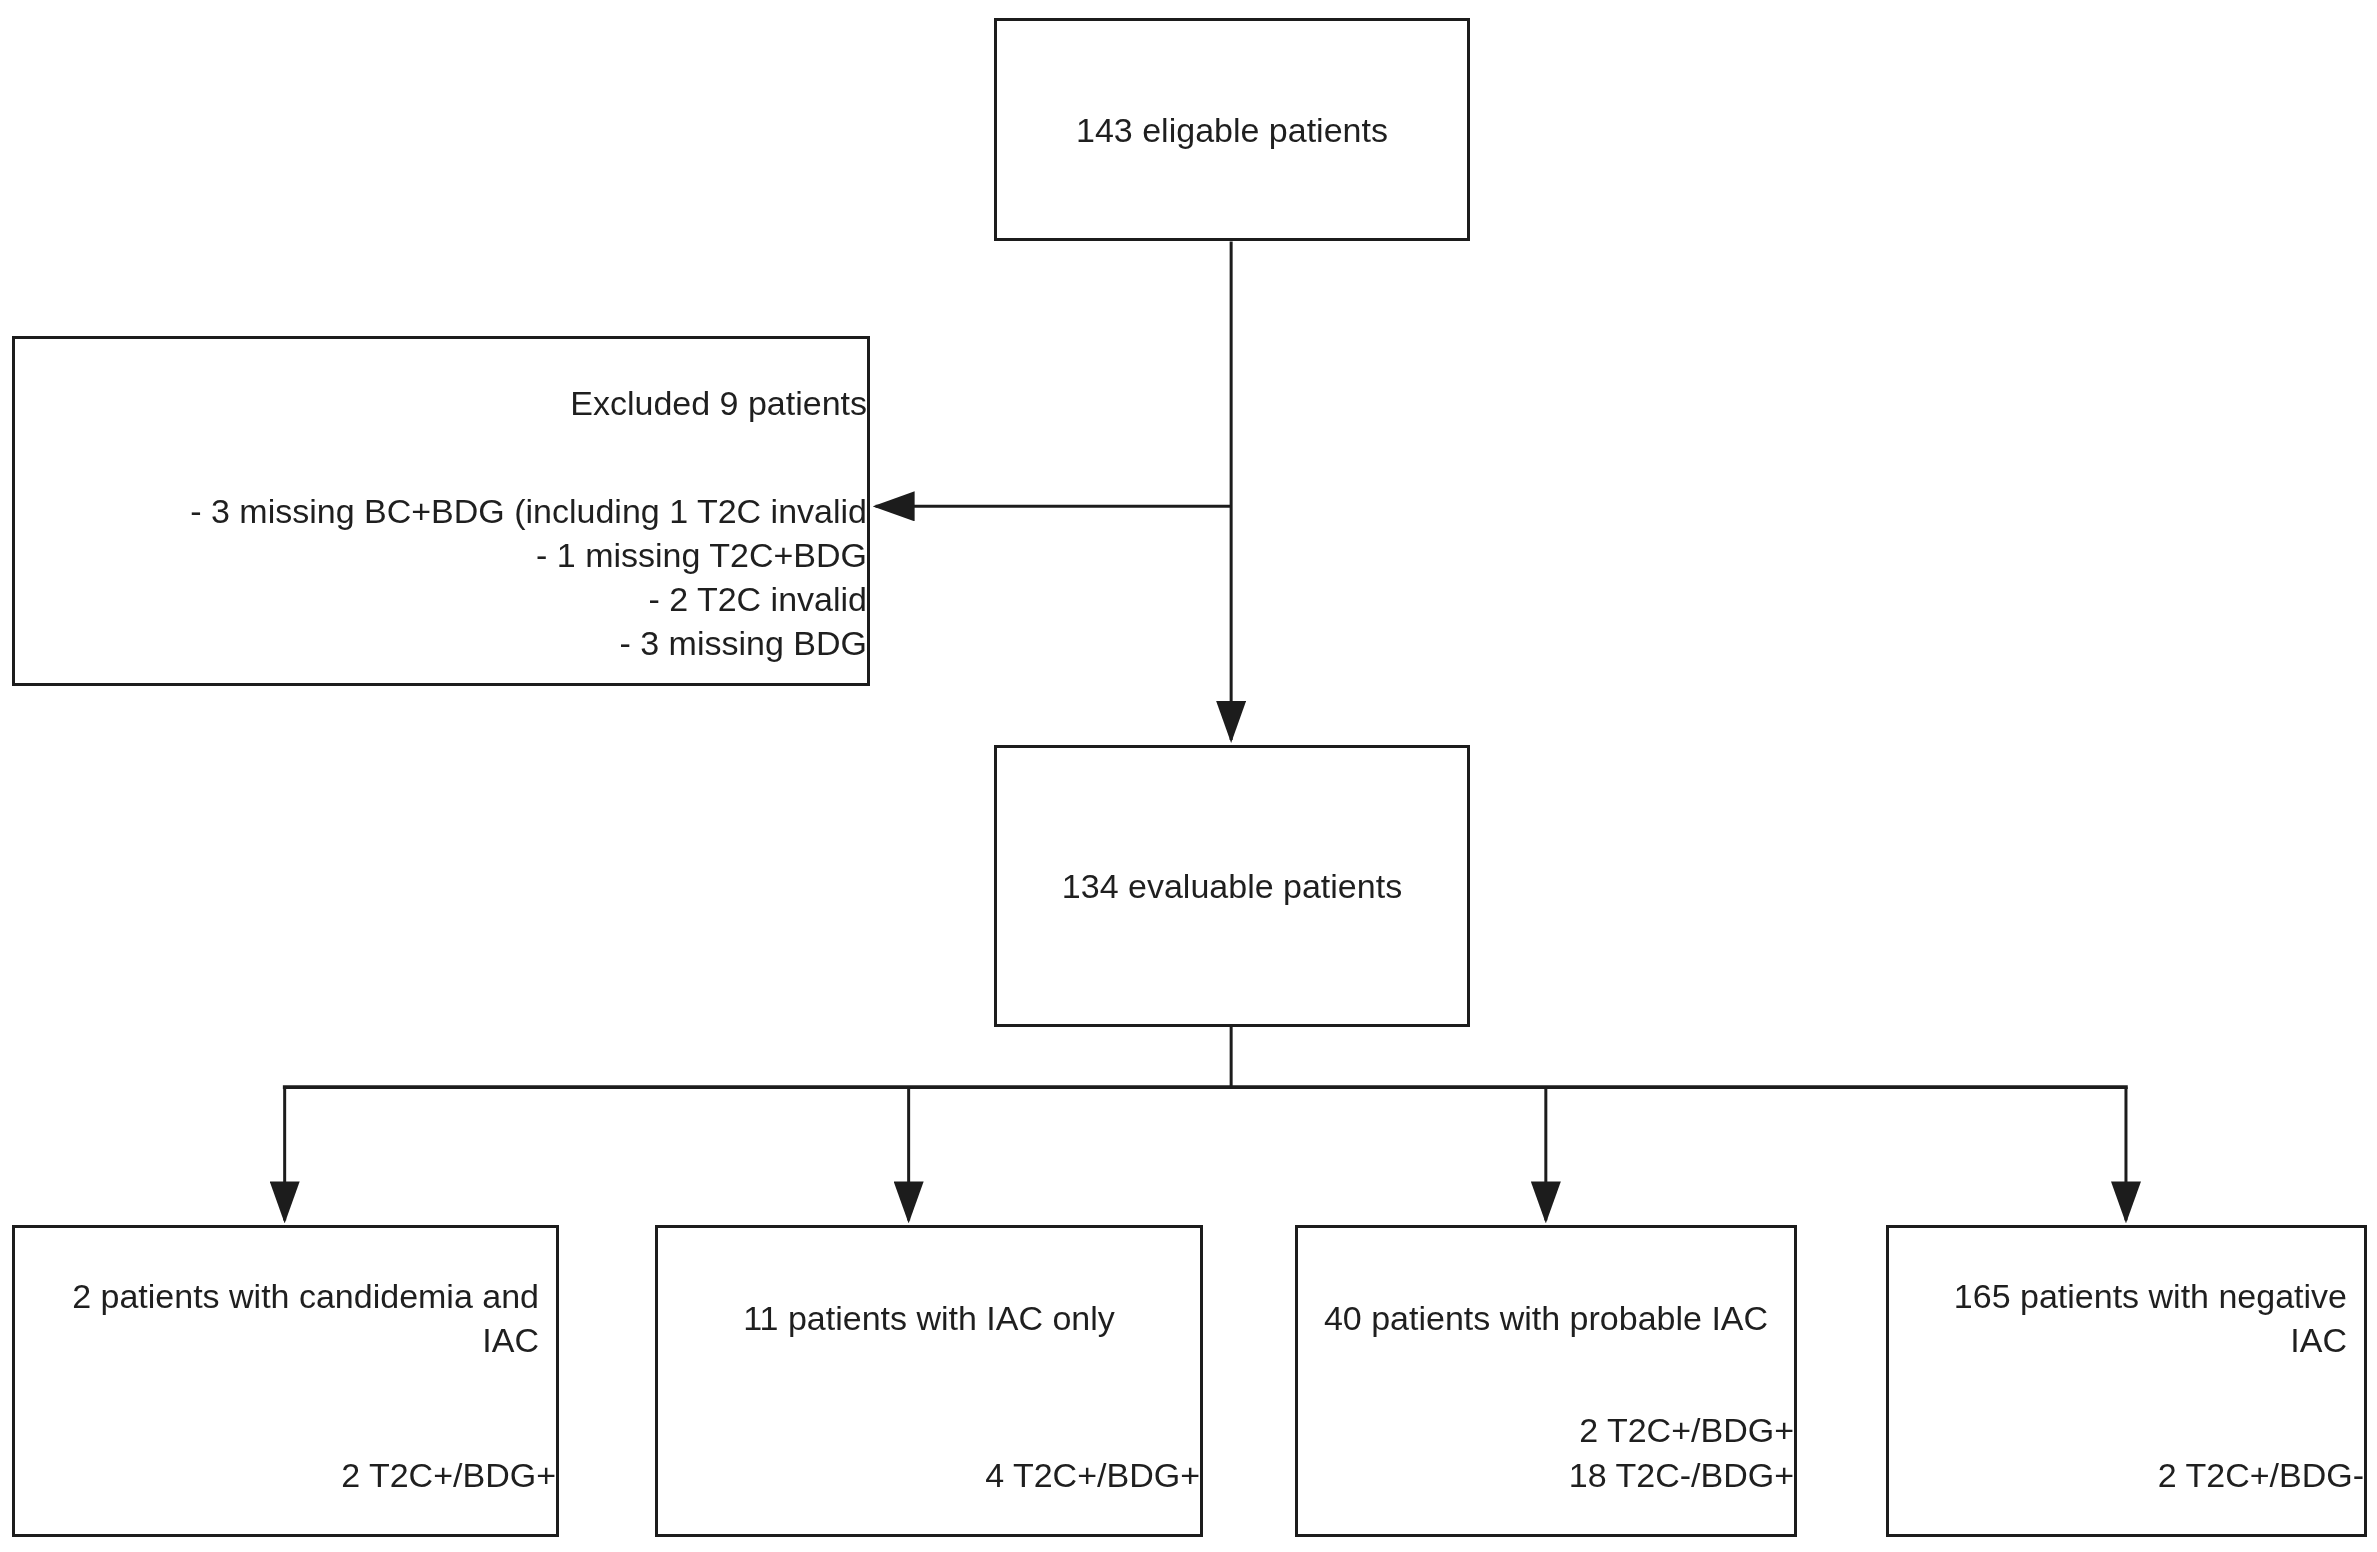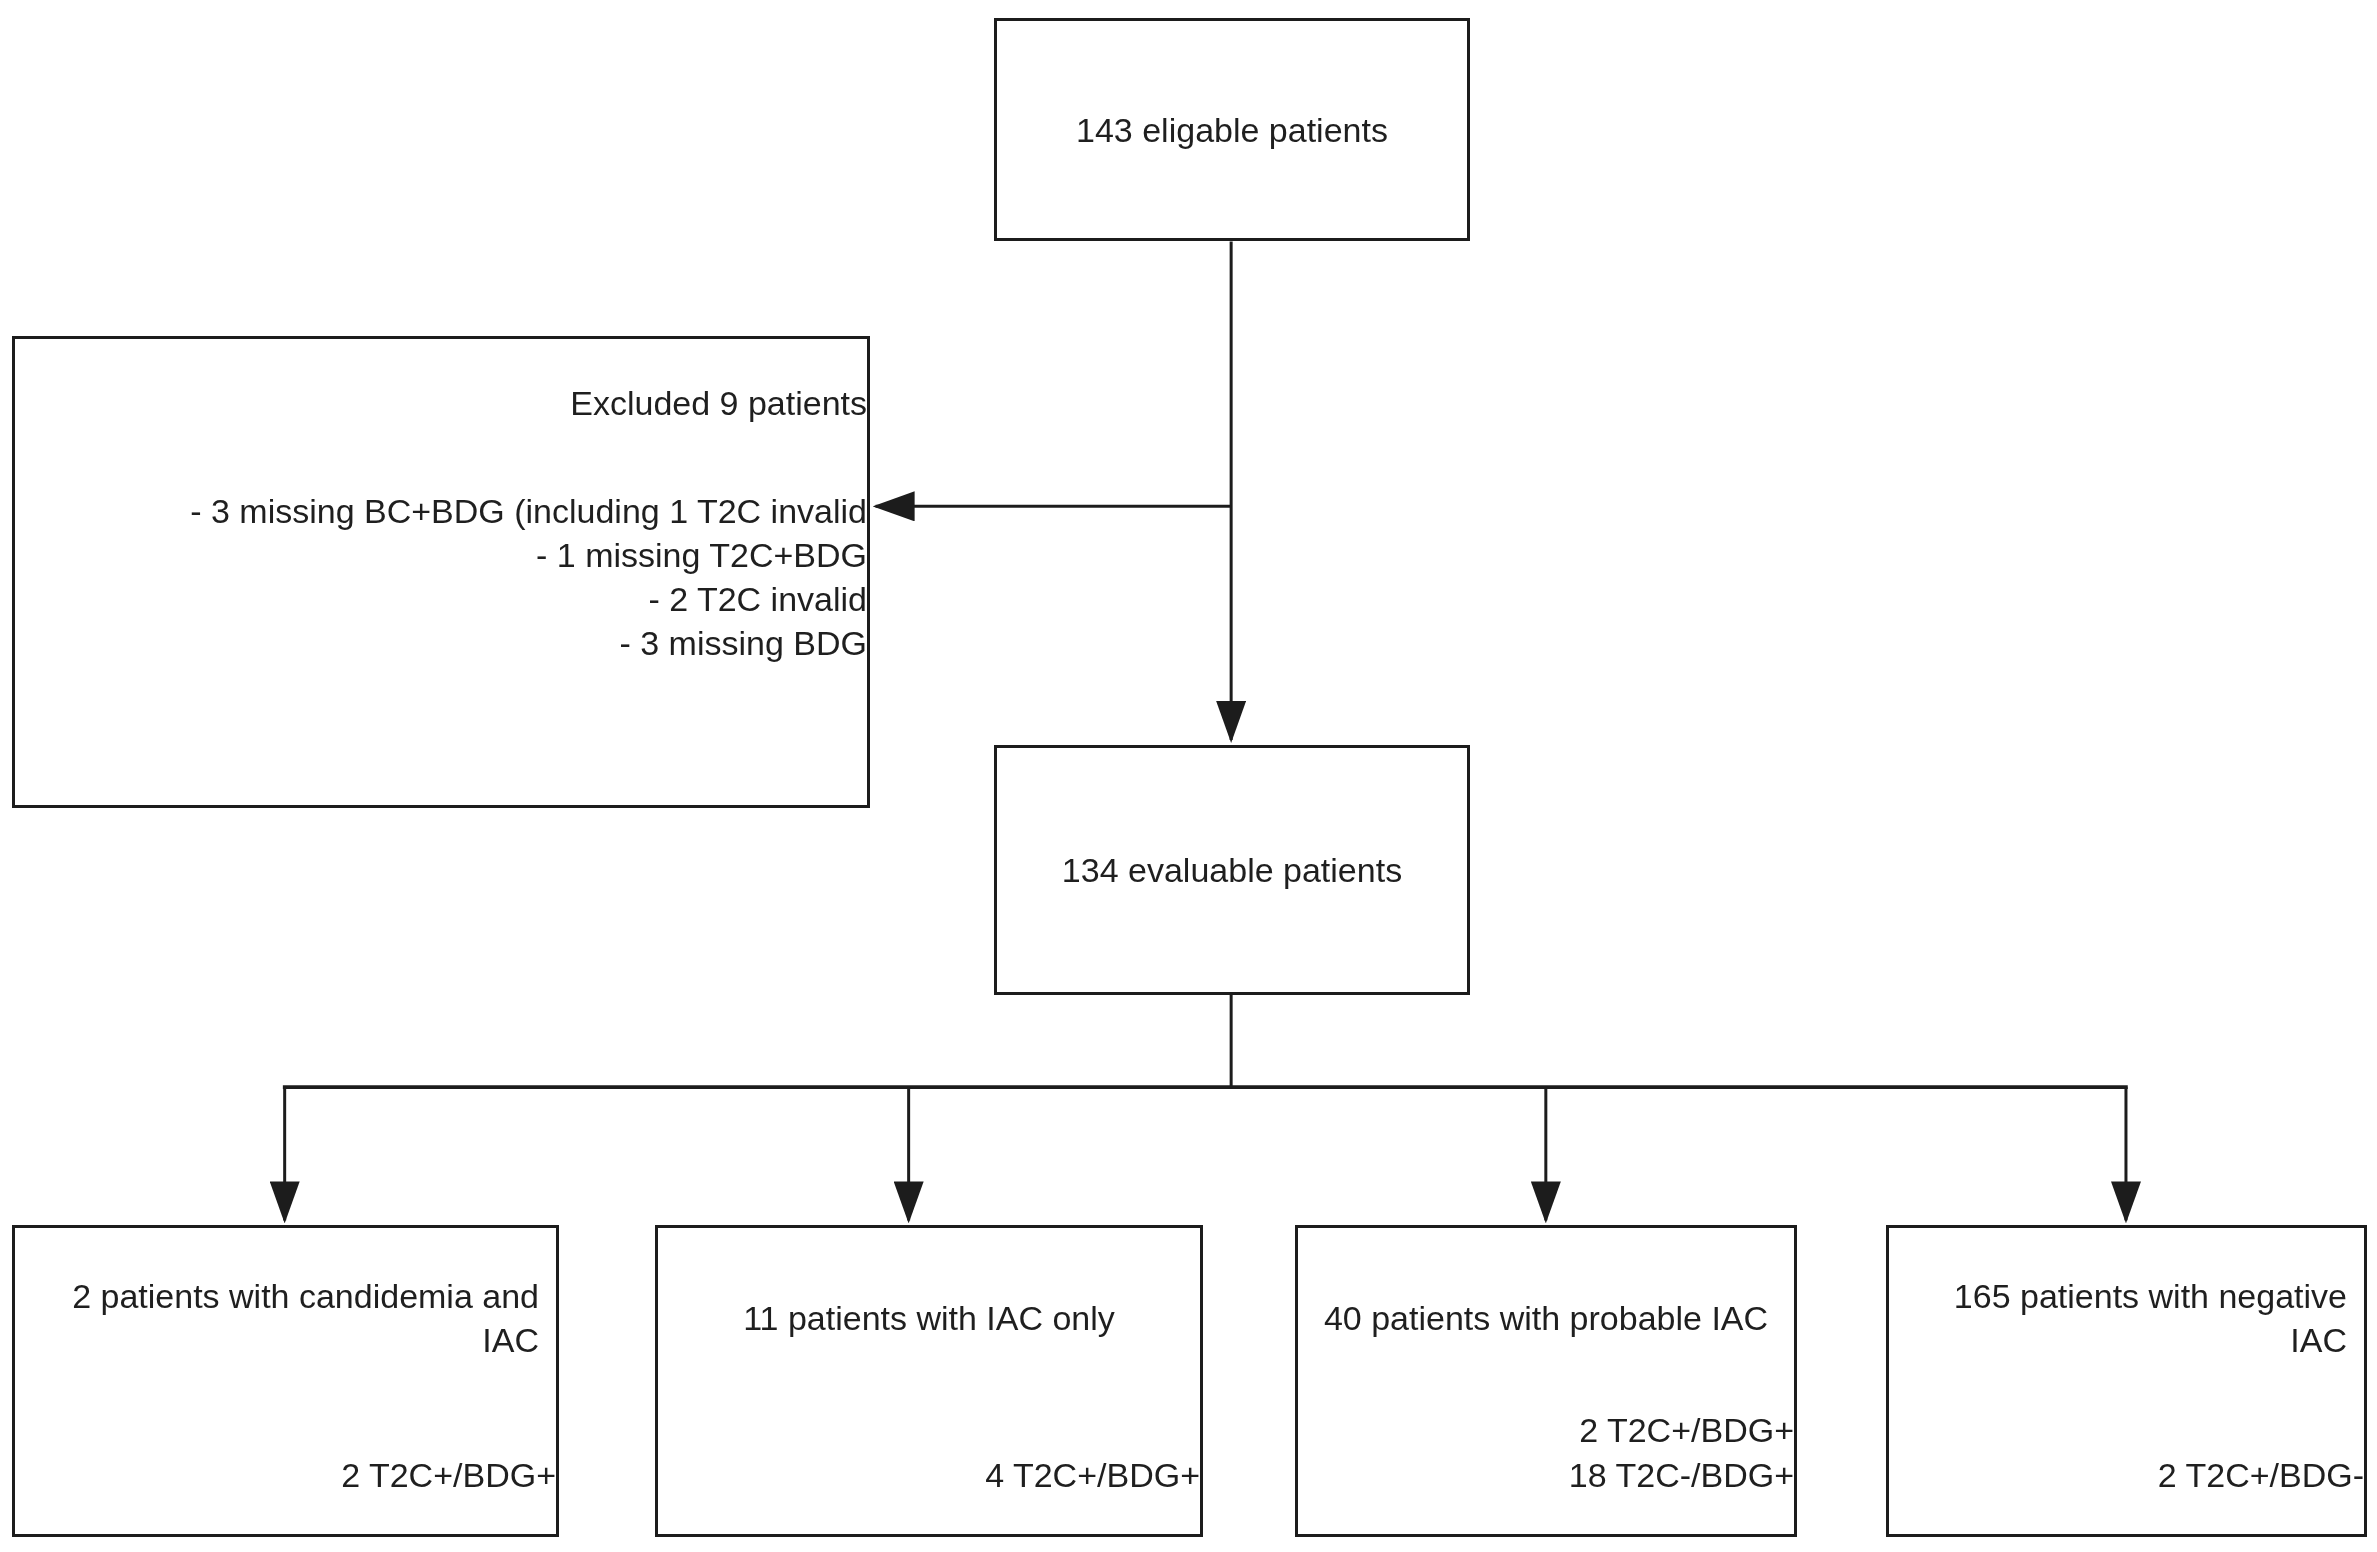--- a/index.html
+++ b/index.html
@@ -25,25 +25,25 @@
     text-align: right;
   }
   .box-center {
     display: flex;
     align-items: center;
     justify-content: center;
   }
   
   .node-eligible   { left: 994px; top: 18px;   width: 476px;  height: 223px; }
   
-  .node-excluded   { left: 12px;   top: 336px;  width: 858px; height: 472px; }
+  .node-excluded   { left: 12px;   top: 336px;  width: 858px; height: 350px; }
   .excluded-title  { position: absolute; left: 0; top: 42px;  width: 100%; }
   .excluded-items  { position: absolute; left: 0; top: 150px; width: 100%; }
   
-  .node-evaluable  { left: 994px; top: 745px; width: 476px;  height: 250px; }
+  .node-evaluable  { left: 994px; top: 745px; width: 476px;  height: 282px; }
   
   .outcome { top: 1225px; height: 312px; }
   .node-outcome-0 { left: 12px;   width: 547px; }
   .node-outcome-1 { left: 655px; width: 548px; }
   .node-outcome-2 { left: 1295px; width: 502px; }
   .node-outcome-3 { left: 1886px; width: 481px; }
   .outcome-title {
     position: absolute; left: 0; top: 9px; width: 100%; height: 162px;
     display: flex; align-items: center; justify-content: center;
     padding: 0 17px; box-sizing: border-box;

